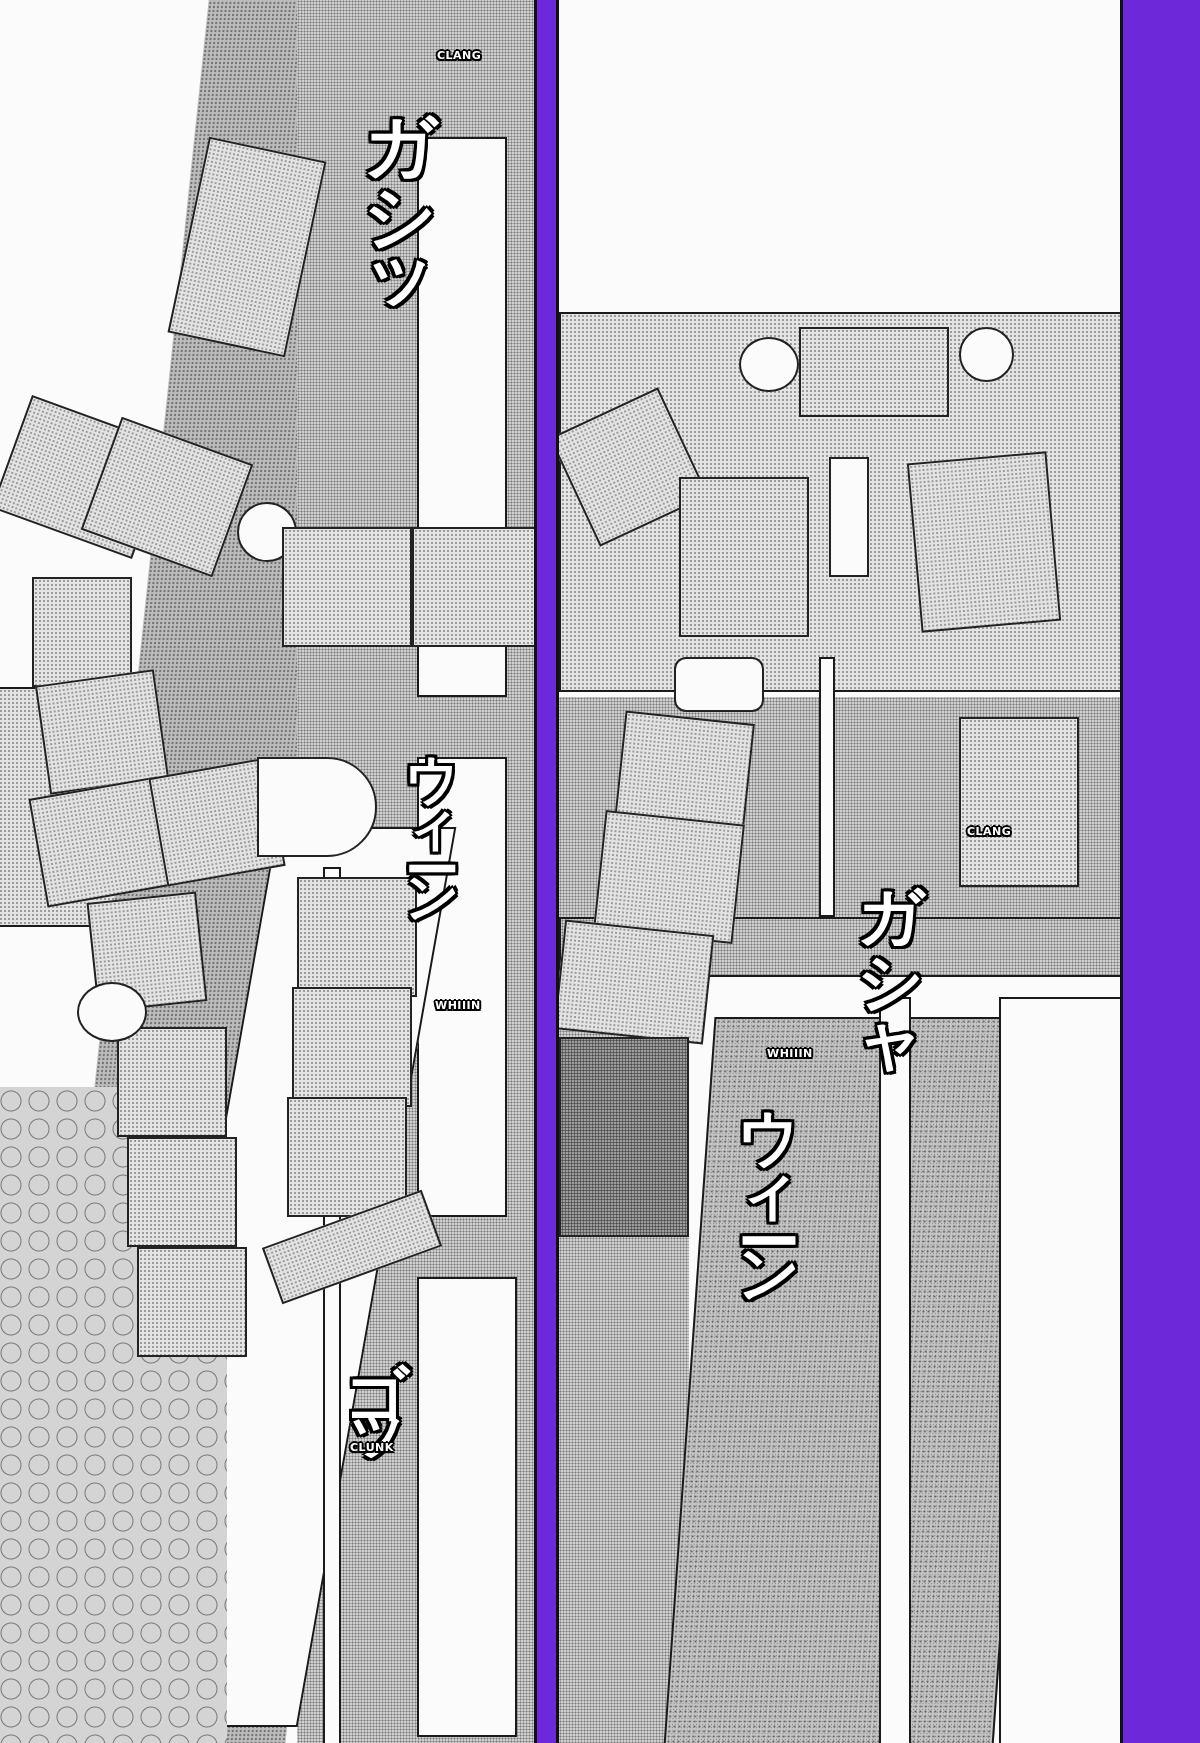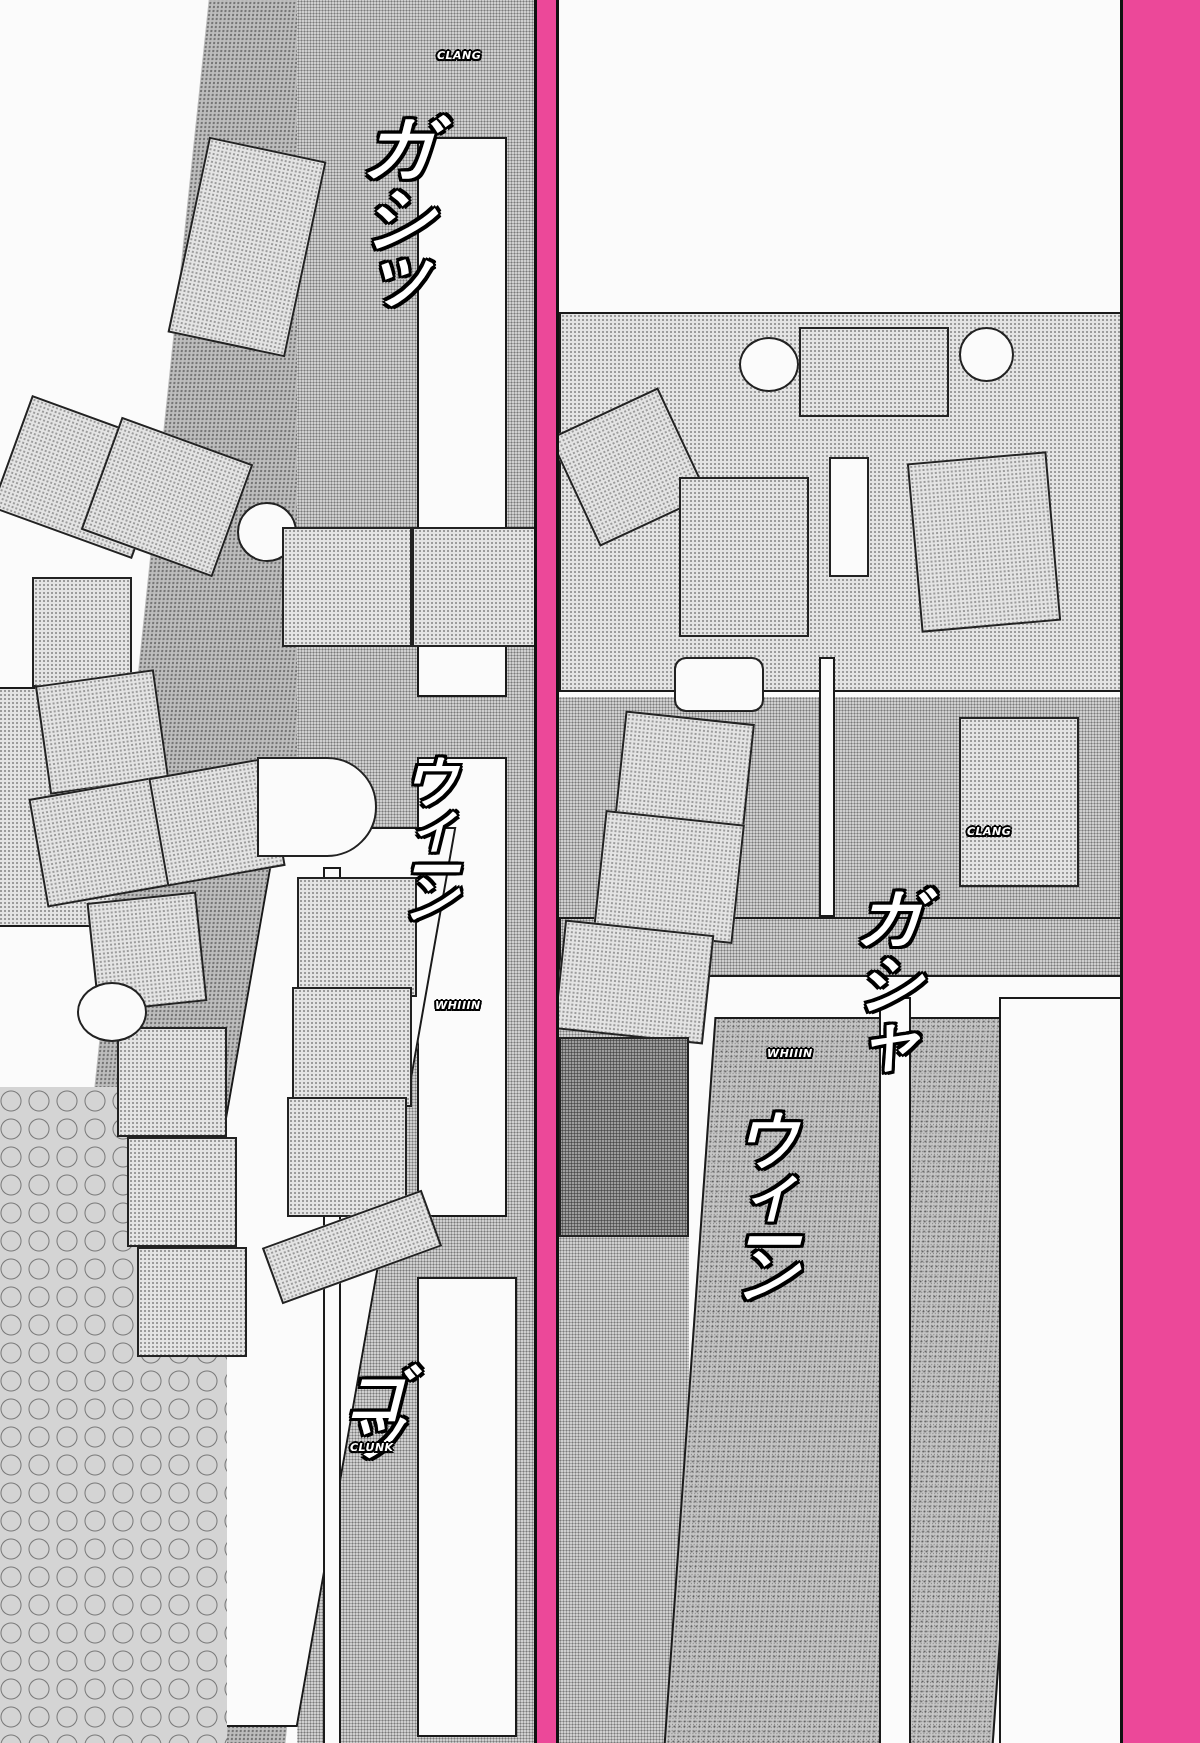--- a/index.html
+++ b/index.html
@@ -1,17 +1,17 @@
 <!DOCTYPE html>
 <html><head>
 <meta charset="utf-8">
 <style>
   html, body { margin: 0; padding: 0; background: #ffffff; }
   body { width: 1200px; height: 1743px; position: relative; overflow: hidden; font-family: "DejaVu Sans", sans-serif; }
-  .page { position: absolute; inset: 0; background: #ec4899; font-style: italic; }
+  .page { position: absolute; inset: 0; background: #6d28d9; }
   .panel { position: absolute; overflow: hidden; border: 3px solid #111; box-sizing: border-box; }
   .panel-left { left: -3px; top: -3px; width: 540px; height: 1750px; border-left: none; border-top: none; border-bottom: none; }
   .panel-right { left: 556px; top: -3px; width: 567px; height: 1750px; border-top: none; border-bottom: none; }
 
   
   .tone-dot { background-color: #bdbdbd; background-image: radial-gradient(#6f6f6f 0.9px, transparent 1.2px); background-size: 4px 4px; }
   .tone-light { background-color: #e4e4e4; background-image: radial-gradient(#9a9a9a 0.7px, transparent 1.1px); background-size: 4px 4px; }
   .tone-mid { background-color: #cfcfcf; background-image: radial-gradient(#7a7a7a 0.8px, transparent 1.2px); background-size: 3px 3px; }
   .tone-dark { background-color: #9d9d9d; background-image: radial-gradient(#4a4a4a 0.9px, transparent 1.2px); background-size: 3px 3px; }
   .tone-rough { background-color: #c6c6c6; background-image: radial-gradient(#5c5c5c 0.8px, transparent 1.3px), radial-gradient(#8a8a8a 0.6px, transparent 1px); background-size: 5px 5px, 3px 3px; background-position: 0 0, 1px 2px; }

